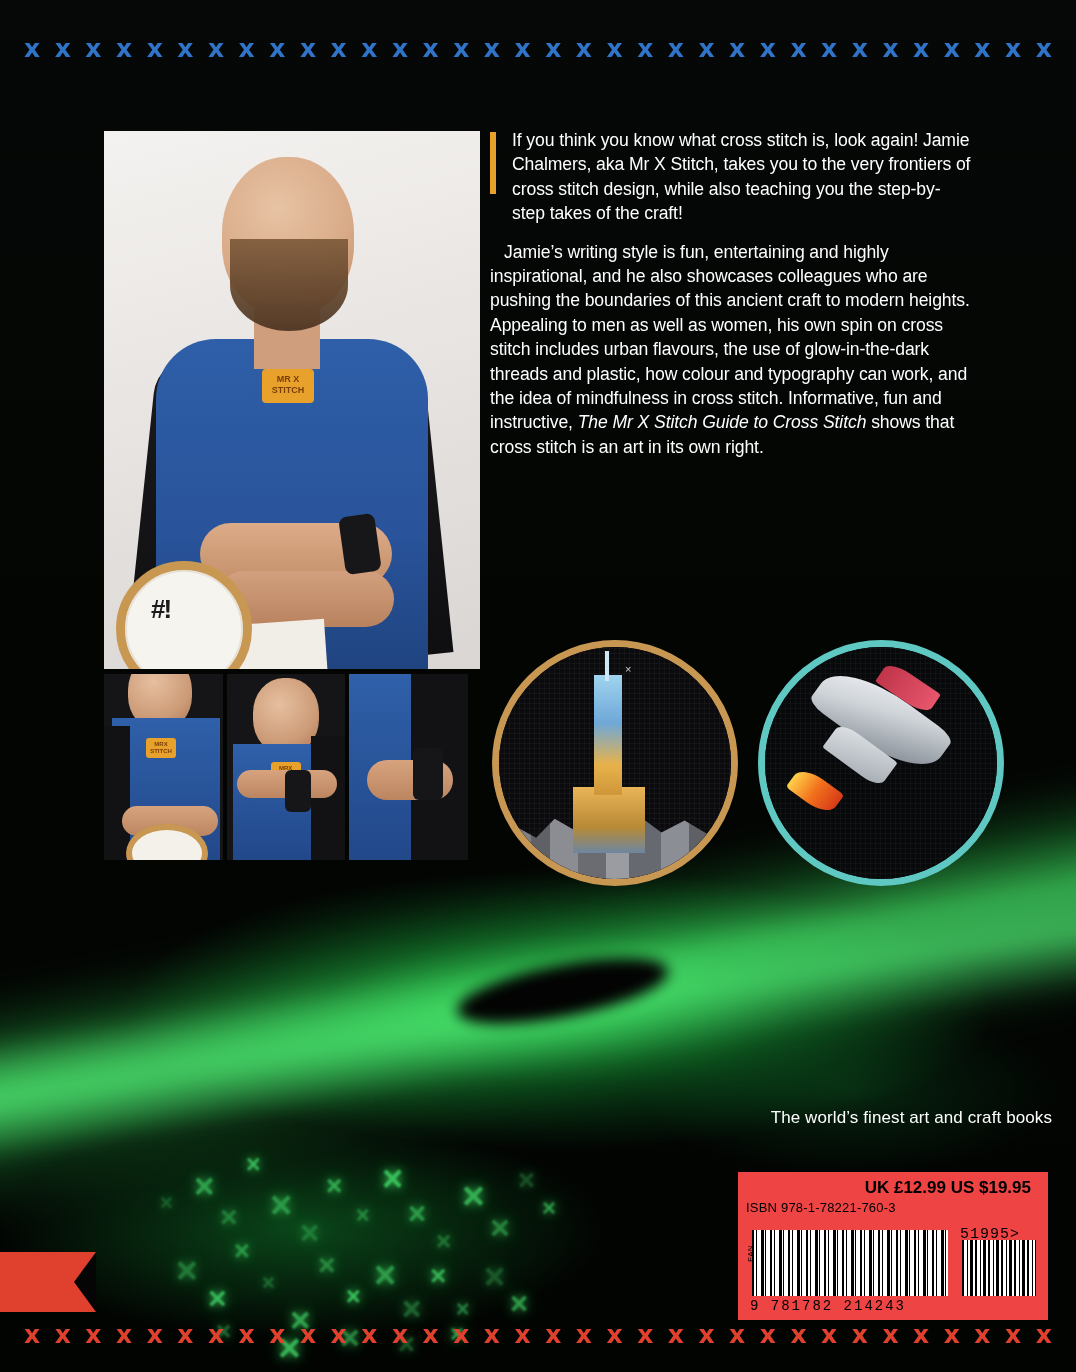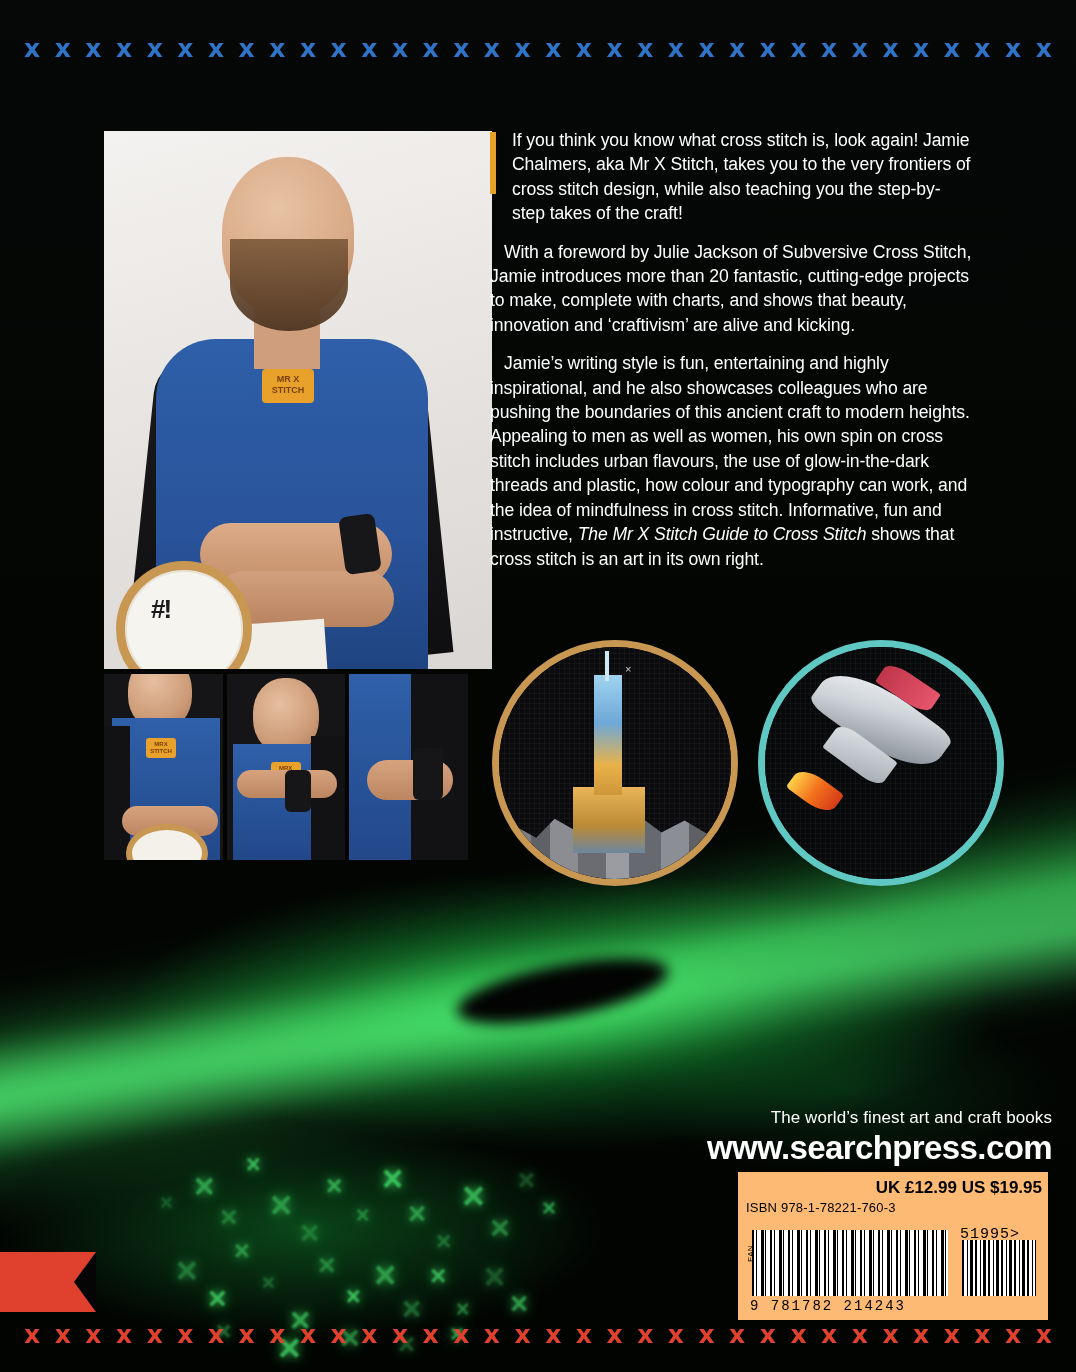--- a/index.html
+++ b/index.html
@@ -129,21 +129,20 @@
   
   .portrait {
     position: absolute;
     left: 104px;
     top: 131px;
     width: 376px;
     height: 538px;
     background: linear-gradient(165deg, #f4f2f0 0%, #e9e6e3 40%, #d9d6d3 100%);
     overflow: hidden;
     z-index: 5;
-    padding-left: 12px;
   }
   .portrait .head {
     position: absolute;
     left: 118px;
     top: 26px;
     width: 132px;
     height: 158px;
     border-radius: 48% 48% 44% 44%;
     background: radial-gradient(circle at 42% 32%, #e7c3a4 0%, #d9ab88 55%, #b98465 100%);
   }
@@ -503,24 +502,24 @@
     line-height: 36px;
   }
 
   
   .isbn-block {
     position: absolute;
     left: 738px;
     top: 1172px;
     width: 310px;
     height: 148px;
-    background: #fdba74;
+    background: #ef4444;
     z-index: 7;
     box-sizing: border-box;
-    padding: 6px 6px 4px 8px;
+    padding: 6px 17px 4px 8px;
   }
   .price-line {
     text-align: right;
     font-size: 17px;
     font-weight: bold;
     color: #000;
     line-height: 20px;
   }
   .isbn-line {
     font-size: 13px;
@@ -711,21 +710,20 @@
     <div class="t-arm" style="left:18px;top:86px;width:86px;height:40px;"></div>
     <div class="t-watch" style="left:64px;top:74px;width:30px;height:52px;"></div>
   </div>
 </div>
 
 <div class="blurb">
   <p class="first">
     <span class="drop-rule"></span>
     <span>If you think you know what cross stitch is, look again! Jamie Chalmers, aka Mr X Stitch, takes you to the very frontiers of cross stitch design, while also teaching you the step-by-step takes of the craft!</span>
   </p>
-  <p class="indent">With a foreword by Julie Jackson of Subversive Cross Stitch, Jamie introduces more than 20 fantastic, cutting-edge projects to make, complete with charts, and shows that beauty, innovation and ‘craftivism’ are alive and kicking.</p>
   <p class="indent"><span>Jamie’s writing style is fun, entertaining and highly inspirational, and he also showcases colleagues who are pushing the boundaries of this ancient craft to modern heights. Appealing to men as well as women, his own spin on cross stitch includes urban flavours, the use of glow-in-the-dark threads and plastic, how colour and typography can work, and the idea of mindfulness in cross stitch. Informative, fun and instructive, </span><em>The Mr X Stitch Guide to Cross Stitch</em><span> shows that cross stitch is an art in its own right.</span></p>
 </div>
 
 <div class="circle-photo circle-empire">
   <div class="esb-sky"></div>
   <div class="esb-city"></div>
   <div class="esb-base"></div>
   <div class="esb-tower"></div>
   <div class="esb-spire"></div>
   <div class="esb-mark">×</div>
@@ -734,21 +732,20 @@
 <div class="circle-photo circle-rocket">
   <div class="rocket-sky"></div>
   <div class="rocket-body"></div>
   <div class="rocket-fin"></div>
   <div class="rocket-wing"></div>
   <div class="rocket-flame"></div>
 </div>
 
 <div class="publisher">
   <div class="pub-tag">The world’s finest art and craft books</div>
-  <a class="pub-url" href="#" style="color:#fff;text-decoration:none;display:block;">www.searchpress.com</a>
 </div>
 
 <div class="isbn-block">
   <div class="price-line">UK £12.99 US $19.95</div>
   <div class="isbn-line">
     <span>ISBN</span>
     <span>978-1-78221-760-3</span>
   </div>
   <div class="barcodes">
     <div class="ean-label">EAN</div>

